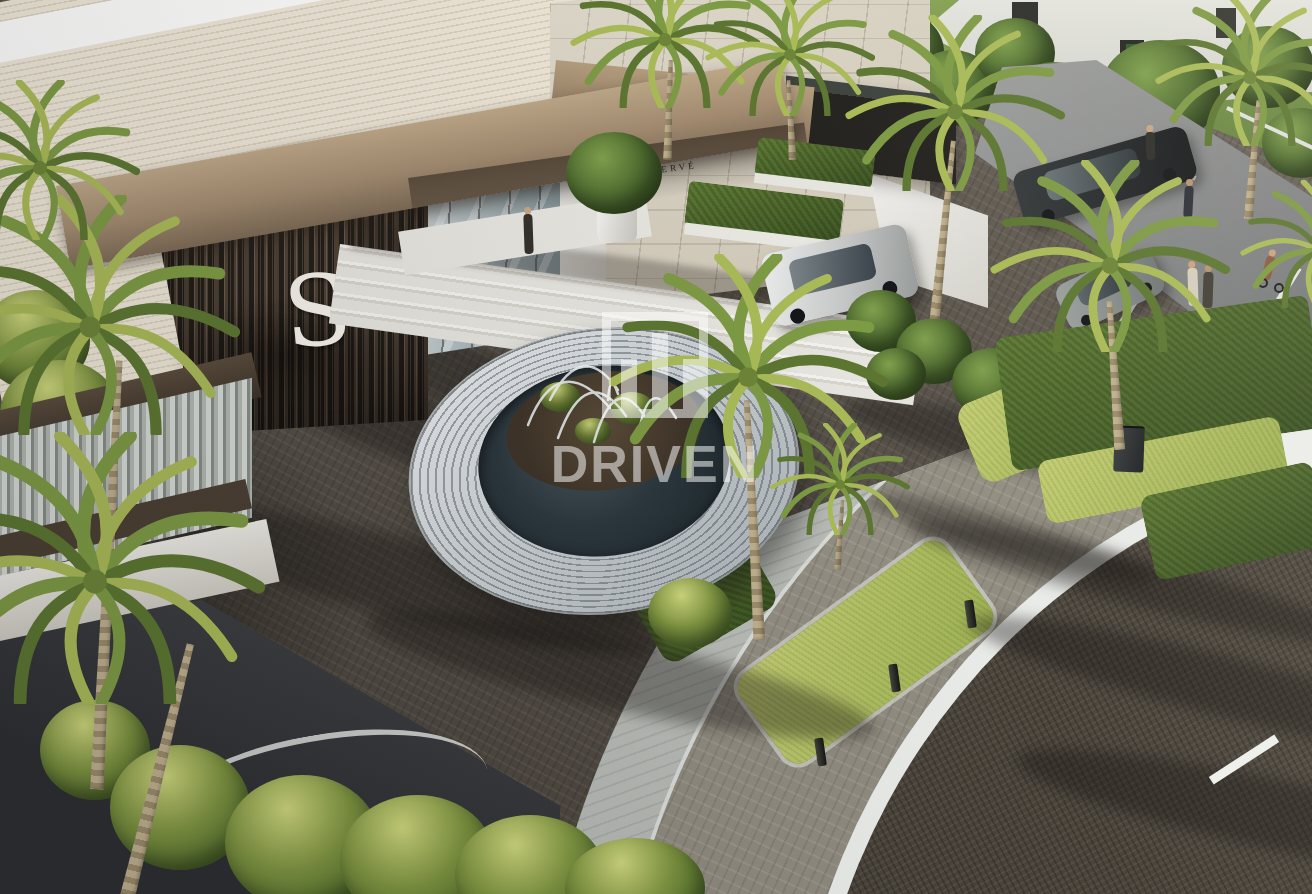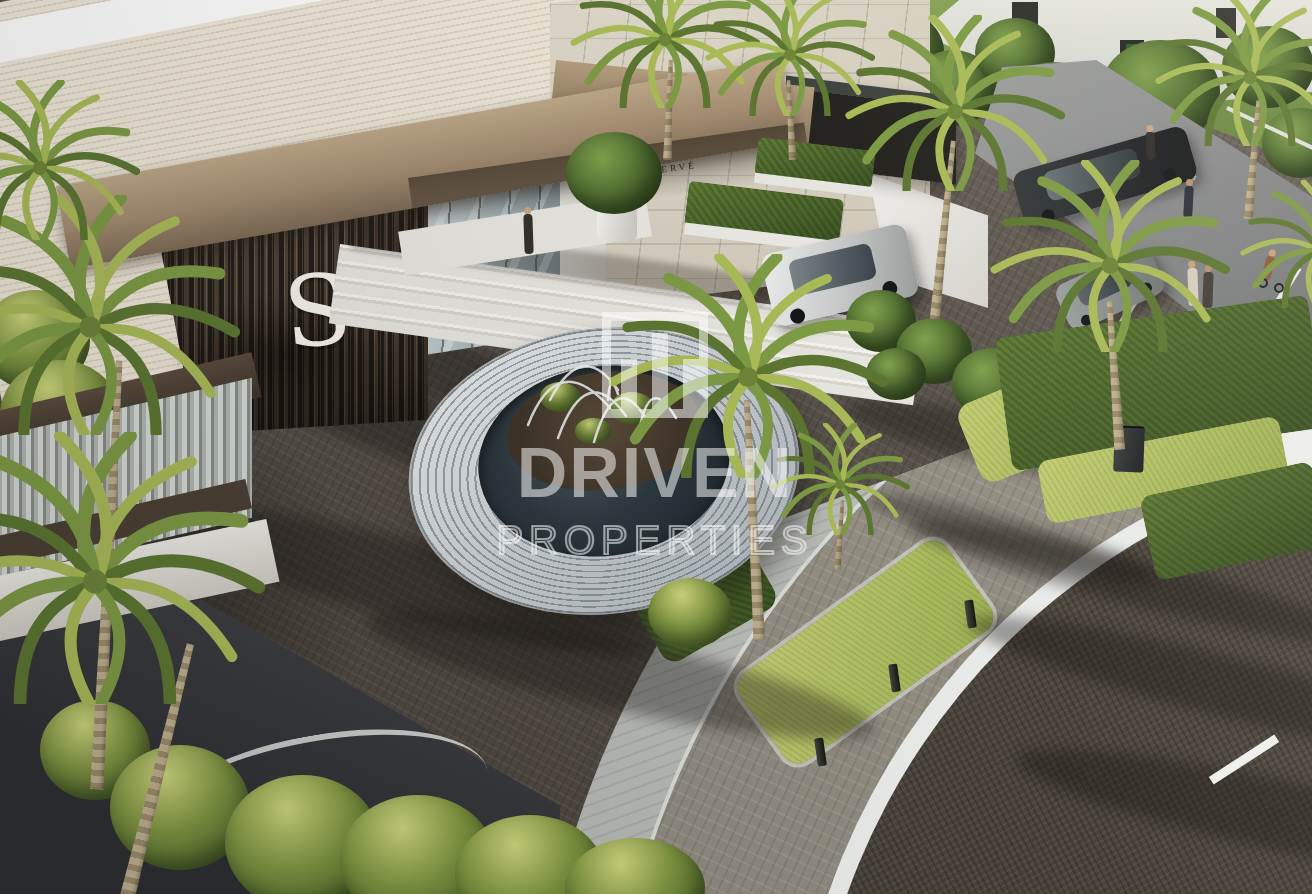--- a/index.html
+++ b/index.html
@@ -44,21 +44,21 @@
 .trunk{background:repeating-linear-gradient(180deg,#bfb08e 0 7px,#9c8c6c 7px 13px);clip-path:polygon(30% 0,70% 0,92% 100%,8% 100%);box-shadow:inset -3px 0 4px rgba(0,0,0,.35)}
 .bollard{width:9px;height:28px;background:linear-gradient(90deg,#44443e,#171714);border-radius:2px}
 .person{border-radius:4px}
 .head{position:absolute;top:-7px;left:1px;width:7px;height:7px;border-radius:50%}
 .car{border-radius:12px;box-shadow:4px 8px 12px rgba(0,0,0,.35)}
 .cglass{position:absolute;border-radius:8px}
 .wheel{position:absolute;border-radius:50%;background:#15161a}
 .wm-wrap{display:flex;flex-direction:column;align-items:center;color:var(--wm)}
 .wm-logo{position:relative;width:106px;height:106px;border:9px solid var(--wm)}
 .wm-bar{position:absolute;bottom:0;width:16px;background:var(--wm)}
-.wm-title{margin-top:20px;font-size:70px;font-weight:bold;letter-spacing:2px;line-height:1;white-space:nowrap}
+.wm-title{margin-top:20px;font-size:52px;font-weight:bold;letter-spacing:2px;line-height:1;white-space:nowrap}
 .wm-sub{margin-top:12px;font-size:40px;font-weight:400;letter-spacing:6px;line-height:1;color:rgba(255,255,255,.10);-webkit-text-stroke:2px var(--wm);white-space:nowrap}
 .sign-brand{font-family:"Liberation Serif",serif;font-weight:600;font-size:17px;letter-spacing:2.5px;color:#332d26}
 .sign-sub{font-family:"Liberation Serif",serif;font-size:9px;letter-spacing:3.2px;color:#332d26;margin-top:2px}
 .monogram{font-family:"DejaVu Serif",serif;font-size:98px;line-height:1.1;color:#f4f1ea;text-align:center;text-shadow:0 2px 4px rgba(0,0,0,.4)}
 </style>
 </head>
 <body>
 
 <div class="canvas">
 
@@ -295,16 +295,15 @@
 
   <div class="a" style="left:0;top:0;width:1312px;height:894px;background:linear-gradient(245deg, rgba(255,246,224,.10) 0%, rgba(255,255,255,0) 35%, rgba(15,14,20,.14) 100%);pointer-events:none"></div>
 
   <div class="a wm-wrap" style="left:455px;top:312px;width:400px">
     <div class="wm-logo">
       <div class="wm-bar" style="left:10px;height:50px"></div>
       <div class="wm-bar" style="left:41px;height:76px"></div>
       <div class="wm-bar" style="left:72px;height:50px"></div>
     </div>
     <div class="wm-title">DRIVEN</div>
-    <div class="wm-sub">PROPERTIES</div>
   </div>
 
 </div>
 
 </body></html>

